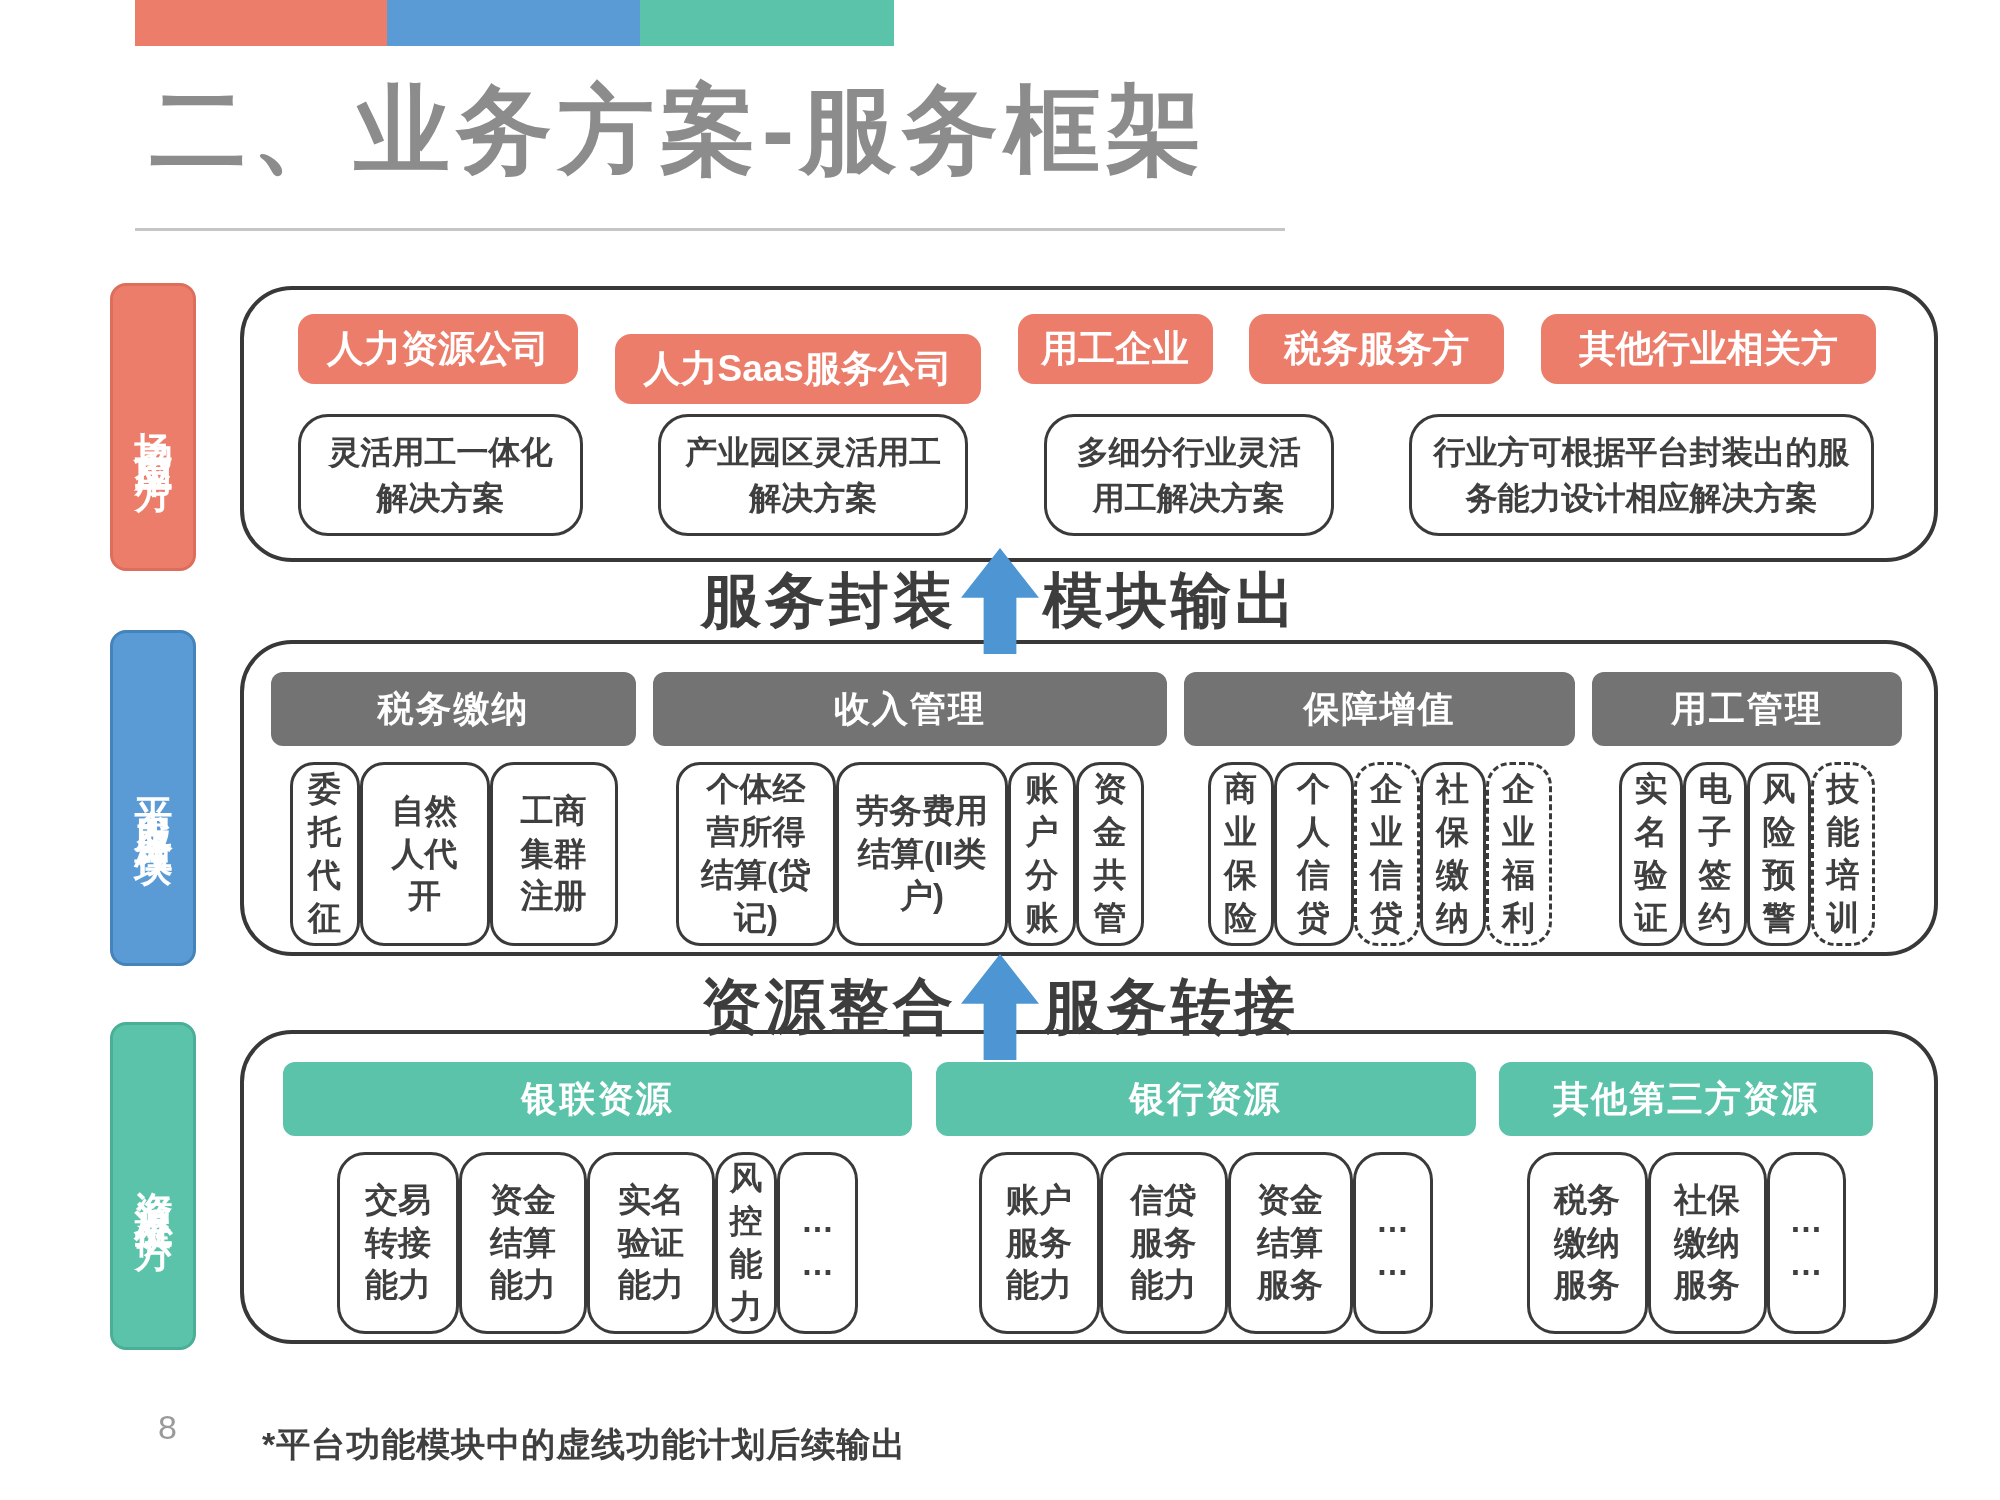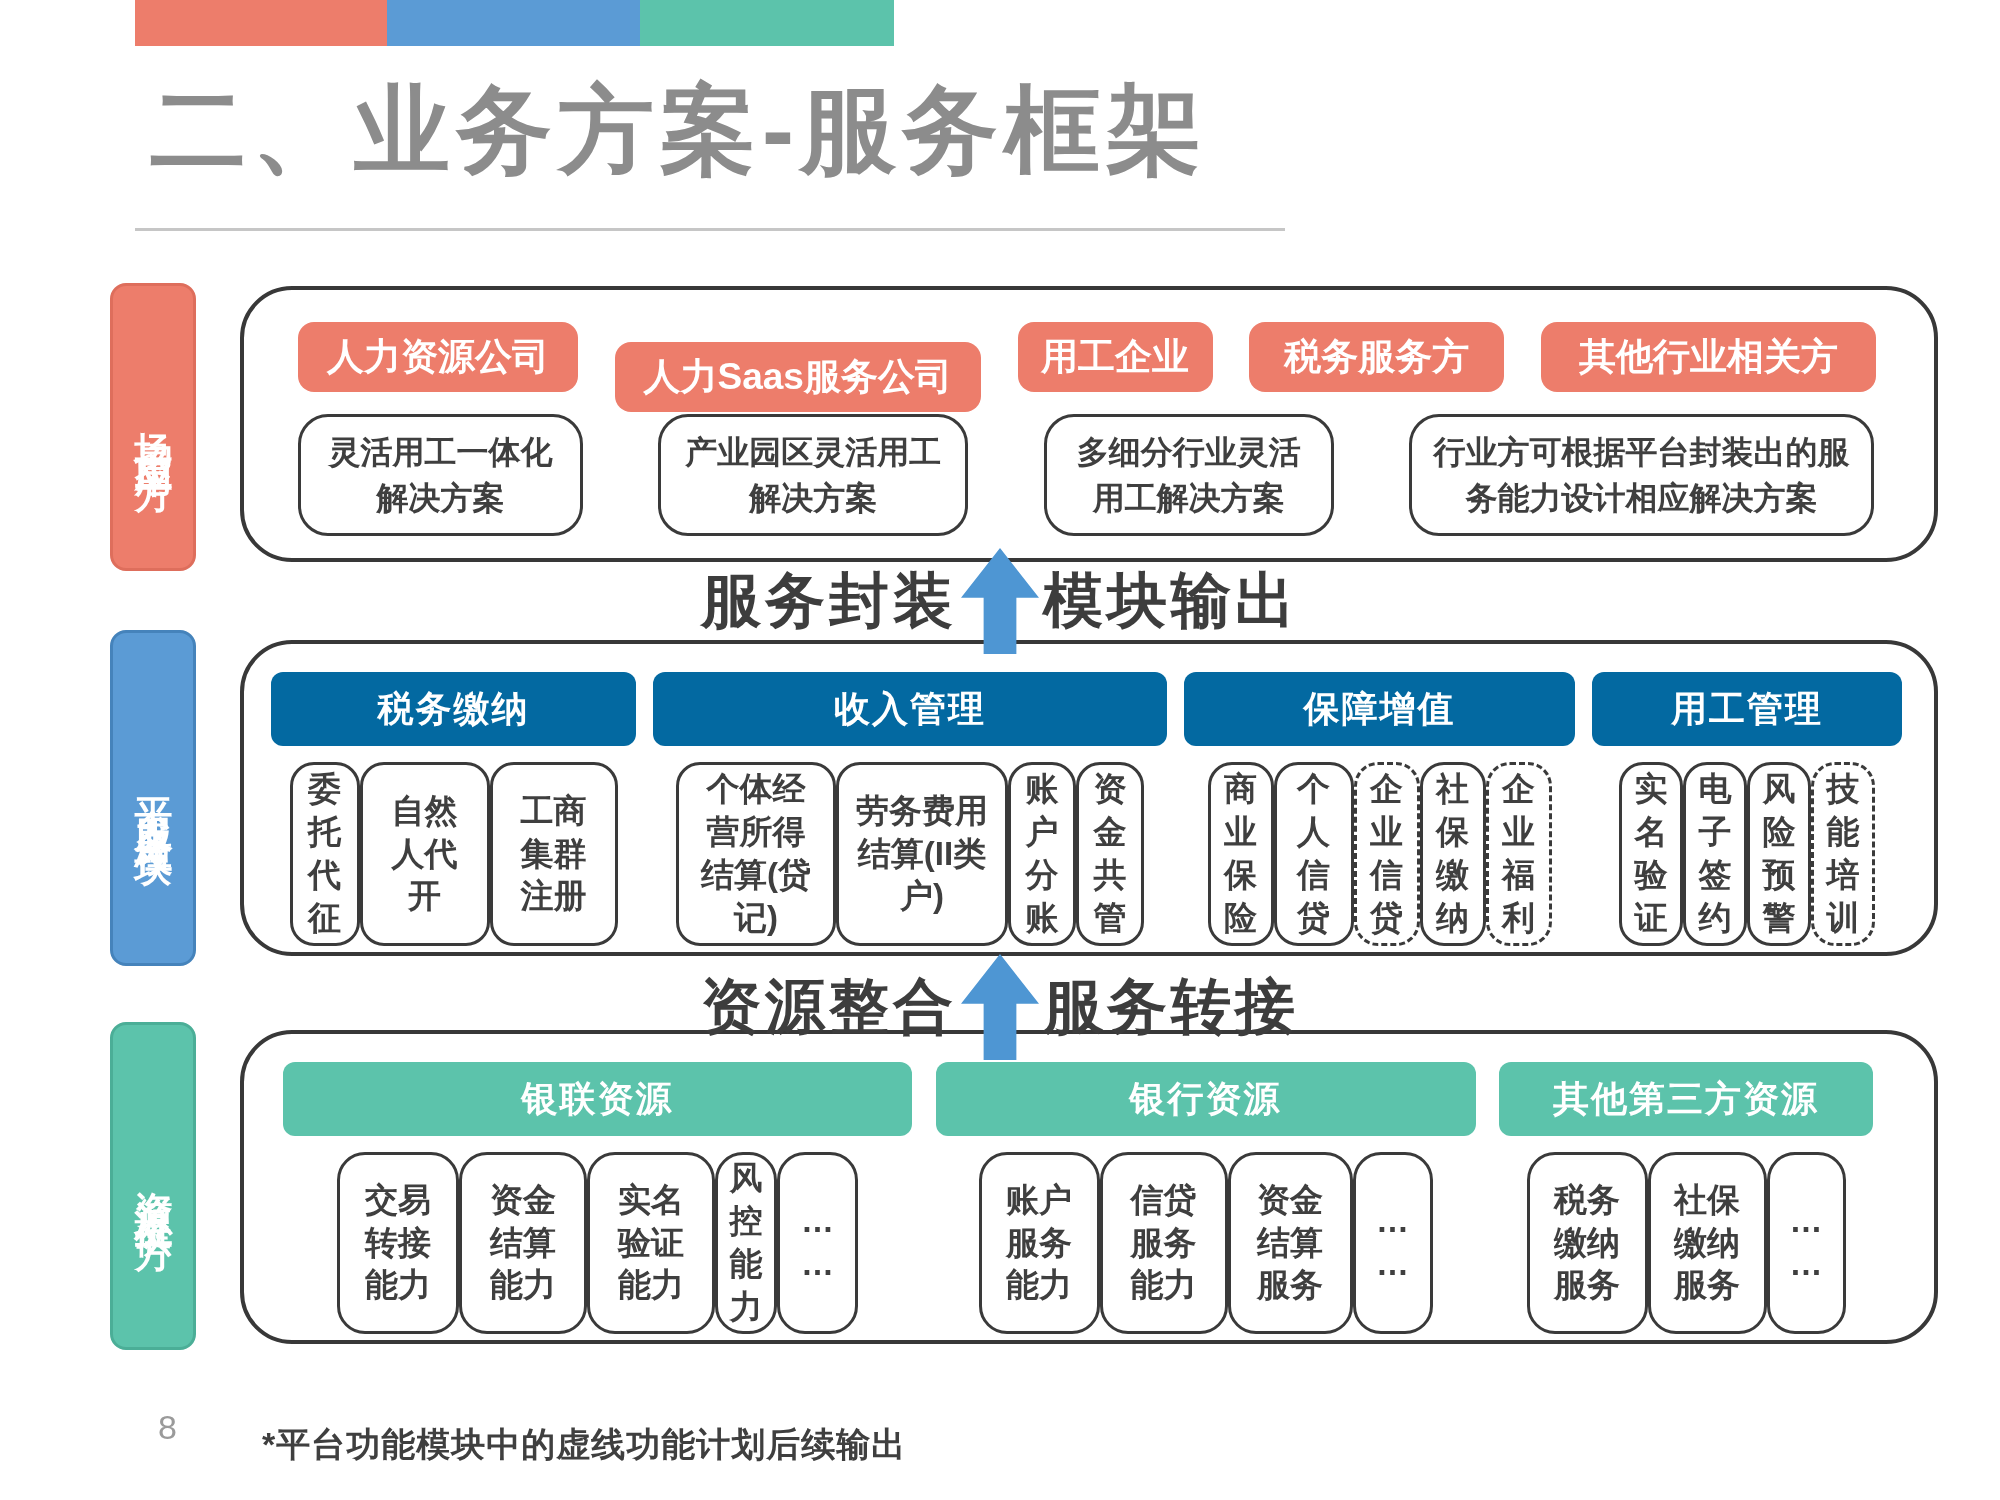--- a/index.html
+++ b/index.html
@@ -34,21 +34,21 @@
   
   .band-box{
     position:absolute;left:240px;width:1698px;background:#fff;
     border:4px solid #383838;border-radius:52px;z-index:1;box-sizing:border-box;
   }
   .band-scenario{top:286px;height:276px;}
   .band-platform{top:640px;height:316px;}
   .band-resource{top:1030px;height:314px;}
 
   
-  .actor-row{position:absolute;left:54px;right:58px;top:32px;height:70px;display:flex;justify-content:space-between;}
+  .actor-row{position:absolute;left:54px;right:58px;top:24px;height:70px;display:flex;justify-content:space-between;}
   .actor-btn{
     height:70px;background:#ED7D6B;border-radius:16px;color:#fff;
     font-size:37px;font-weight:700;display:flex;align-items:center;justify-content:center;
     box-sizing:border-box;white-space:nowrap;
   }
   .solution-row{position:absolute;left:54px;right:60px;top:124px;height:122px;display:flex;justify-content:space-between;}
   .solution-card{
     height:122px;border:3px solid #3A3A3A;border-radius:30px;background:#fff;
     display:flex;align-items:center;justify-content:center;text-align:center;
     font-size:32px;font-weight:700;line-height:1.45;color:#3F3F3F;
@@ -57,21 +57,21 @@
 
   
   .groups-row{position:absolute;top:28px;display:flex;justify-content:space-between;}
   .groups-platform{left:27px;right:32px;}
   .groups-resource{left:39px;right:61px;}
   .group{display:flex;flex-direction:column;}
   .group-hdr{
     height:74px;border-radius:12px;color:#fff;font-size:36px;font-weight:700;
     display:flex;align-items:center;justify-content:center;letter-spacing:2px;
   }
-  .hdr-blue{background:#0369a1;}
+  .hdr-blue{background:#737373;}
   .hdr-green{background:#5CC3AB;}
   .cell-row{display:flex;justify-content:center;margin-top:16px;}
   .cell{
     border:3px solid #3A3A3A;border-radius:24px;background:#fff;
     display:flex;align-items:center;justify-content:center;text-align:center;
     font-size:33px;font-weight:700;line-height:1.3;color:#3F3F3F;
     box-sizing:border-box;padding:0 15px;word-break:break-all;
   }
   .cell-platform{height:184px;}
   .cell-resource{height:182px;border-radius:28px;}

